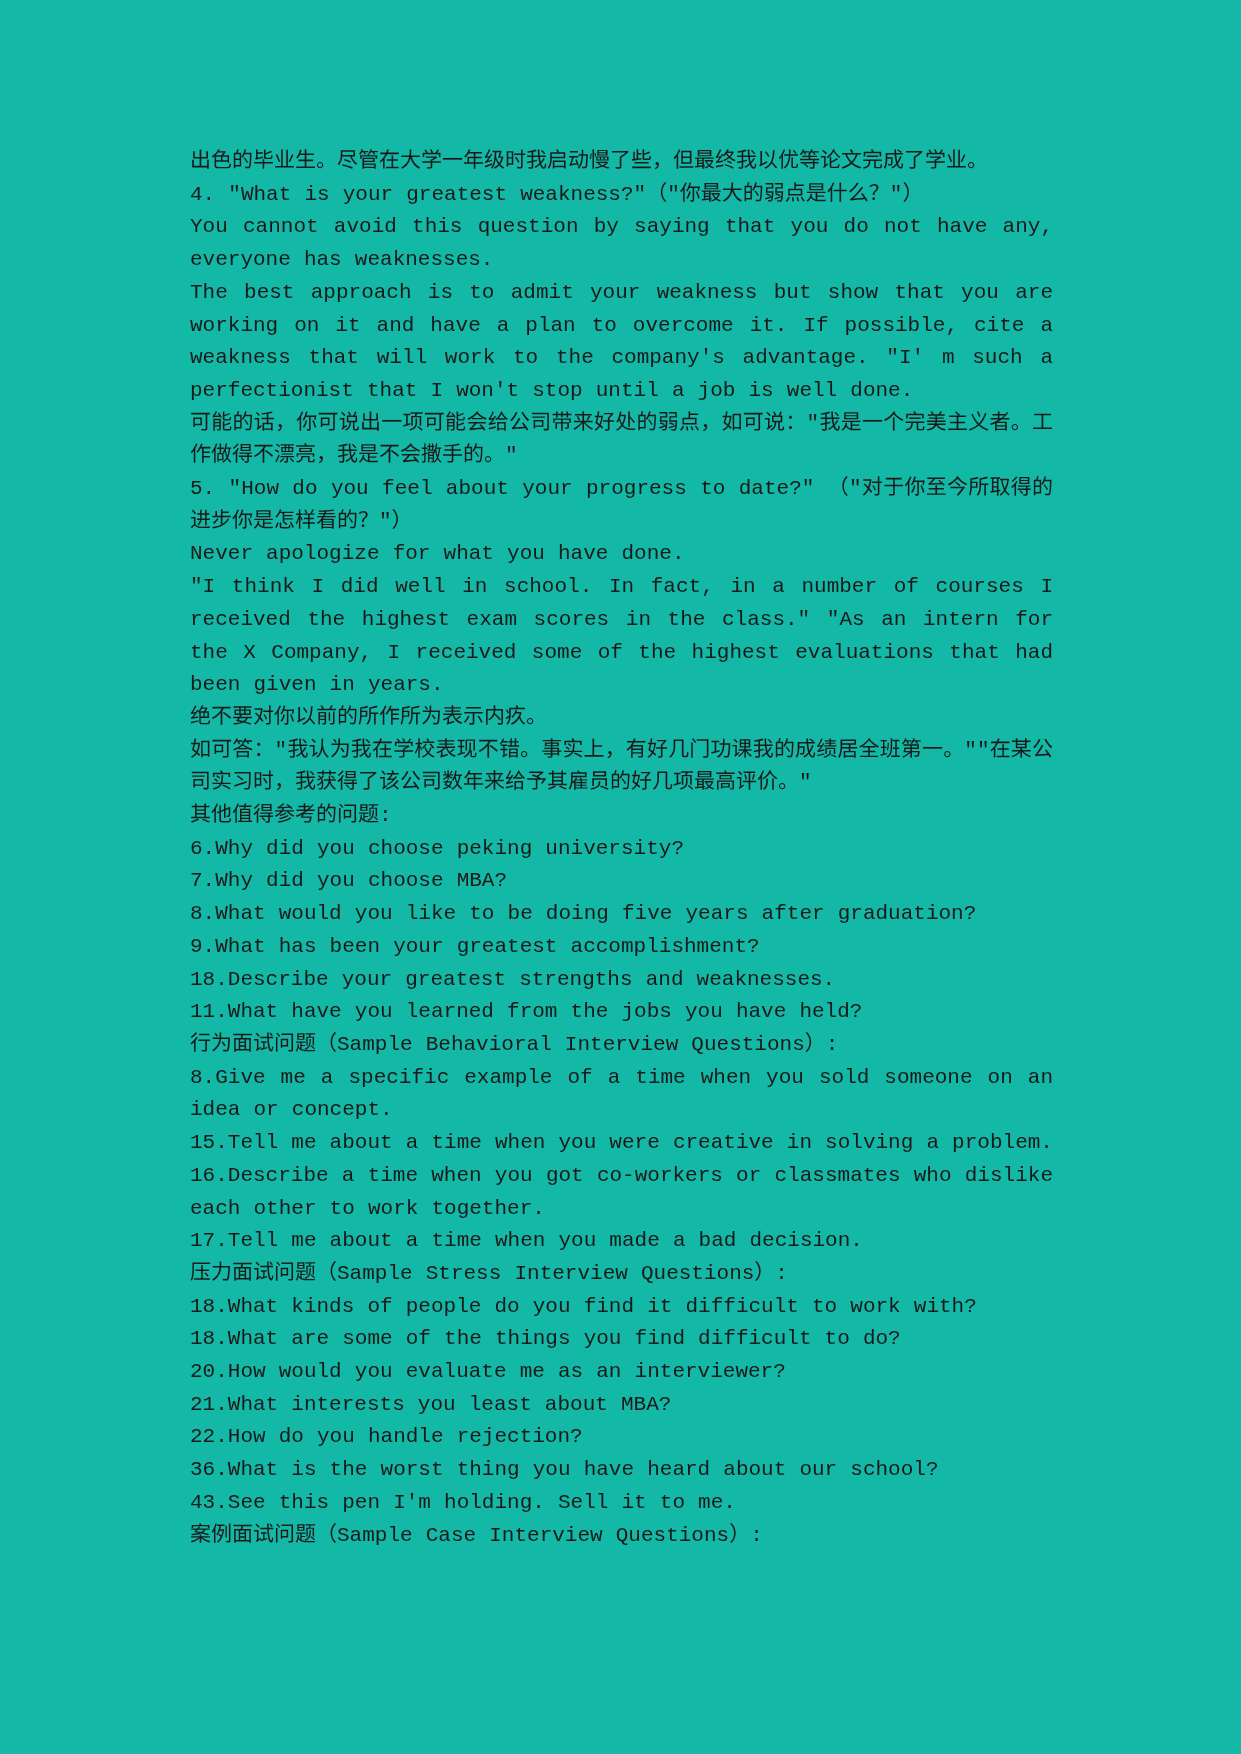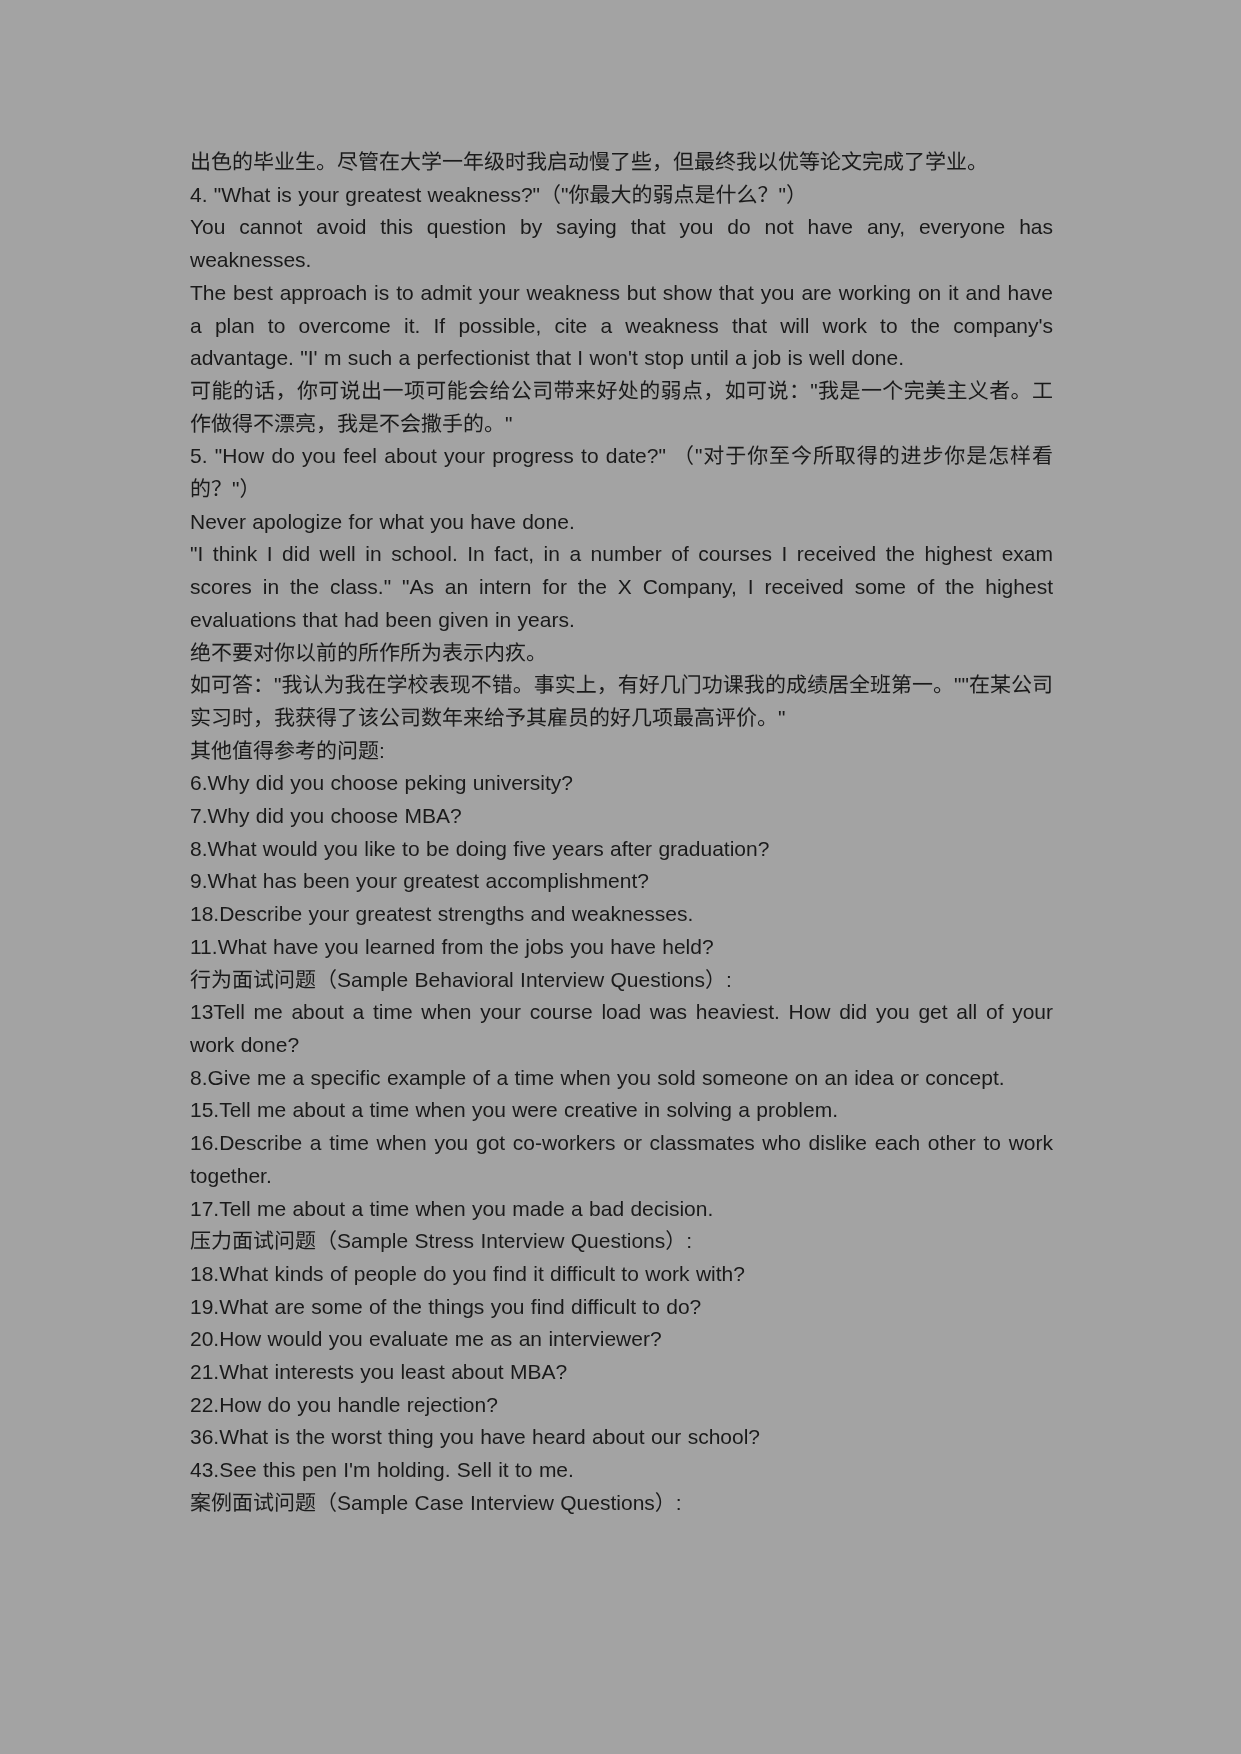--- a/index.html
+++ b/index.html
@@ -10,21 +10,22 @@
   body {
     width: 1241px;
     height: 1754px;
     position: relative;
     overflow: hidden;
     font-family: "Liberation Sans", "DejaVu Sans", sans-serif;
   }
   .page {
     position: absolute;
     inset: 0;
-    background: #a3a3a3;
+    background: #14b8a6;
+    font-family: Liberation Mono, monospace;
   }
   .text-block {
     position: absolute;
     left: 190px;
     top: 146px;
     width: 863px;
   }
   .text-block p {
     margin: 0;
     padding: 0;
@@ -53,28 +54,27 @@
       <p>绝不要对你以前的所作所为表示内疚。</p>
       <p>如可答："我认为我在学校表现不错。事实上，有好几门功课我的成绩居全班第一。""在某公司实习时，我获得了该公司数年来给予其雇员的好几项最高评价。"</p>
       <p>其他值得参考的问题:</p>
       <p>6.Why did you choose peking university?</p>
       <p>7.Why did you choose MBA?</p>
       <p>8.What would you like to be doing five years after graduation?</p>
       <p>9.What has been your greatest accomplishment?</p>
       <p>18.Describe your greatest strengths and weaknesses.</p>
       <p>11.What have you learned from the jobs you have held?</p>
       <p>行为面试问题（Sample Behavioral Interview Questions）:</p>
-      <p>13Tell me about a time when your course load was heaviest. How did you get all of your work done?</p>
       <p>8.Give me a specific example of a time when you sold someone on an idea or concept.</p>
       <p>15.Tell me about a time when you were creative in solving a problem.</p>
       <p>16.Describe a time when you got co-workers or classmates who dislike each other to work together.</p>
       <p>17.Tell me about a time when you made a bad decision.</p>
       <p>压力面试问题（Sample Stress Interview Questions）:</p>
       <p>18.What kinds of people do you find it difficult to work with?</p>
-      <p>19.What are some of the things you find difficult to do?</p>
+      <p>18.What are some of the things you find difficult to do?</p>
       <p>20.How would you evaluate me as an interviewer?</p>
       <p>21.What interests you least about MBA?</p>
       <p>22.How do you handle rejection?</p>
       <p>36.What is the worst thing you have heard about our school?</p>
       <p>43.See this pen I'm holding. Sell it to me.</p>
       <p>案例面试问题（Sample Case Interview Questions）:</p>
     </div>
 </div>
 
 </body></html>

